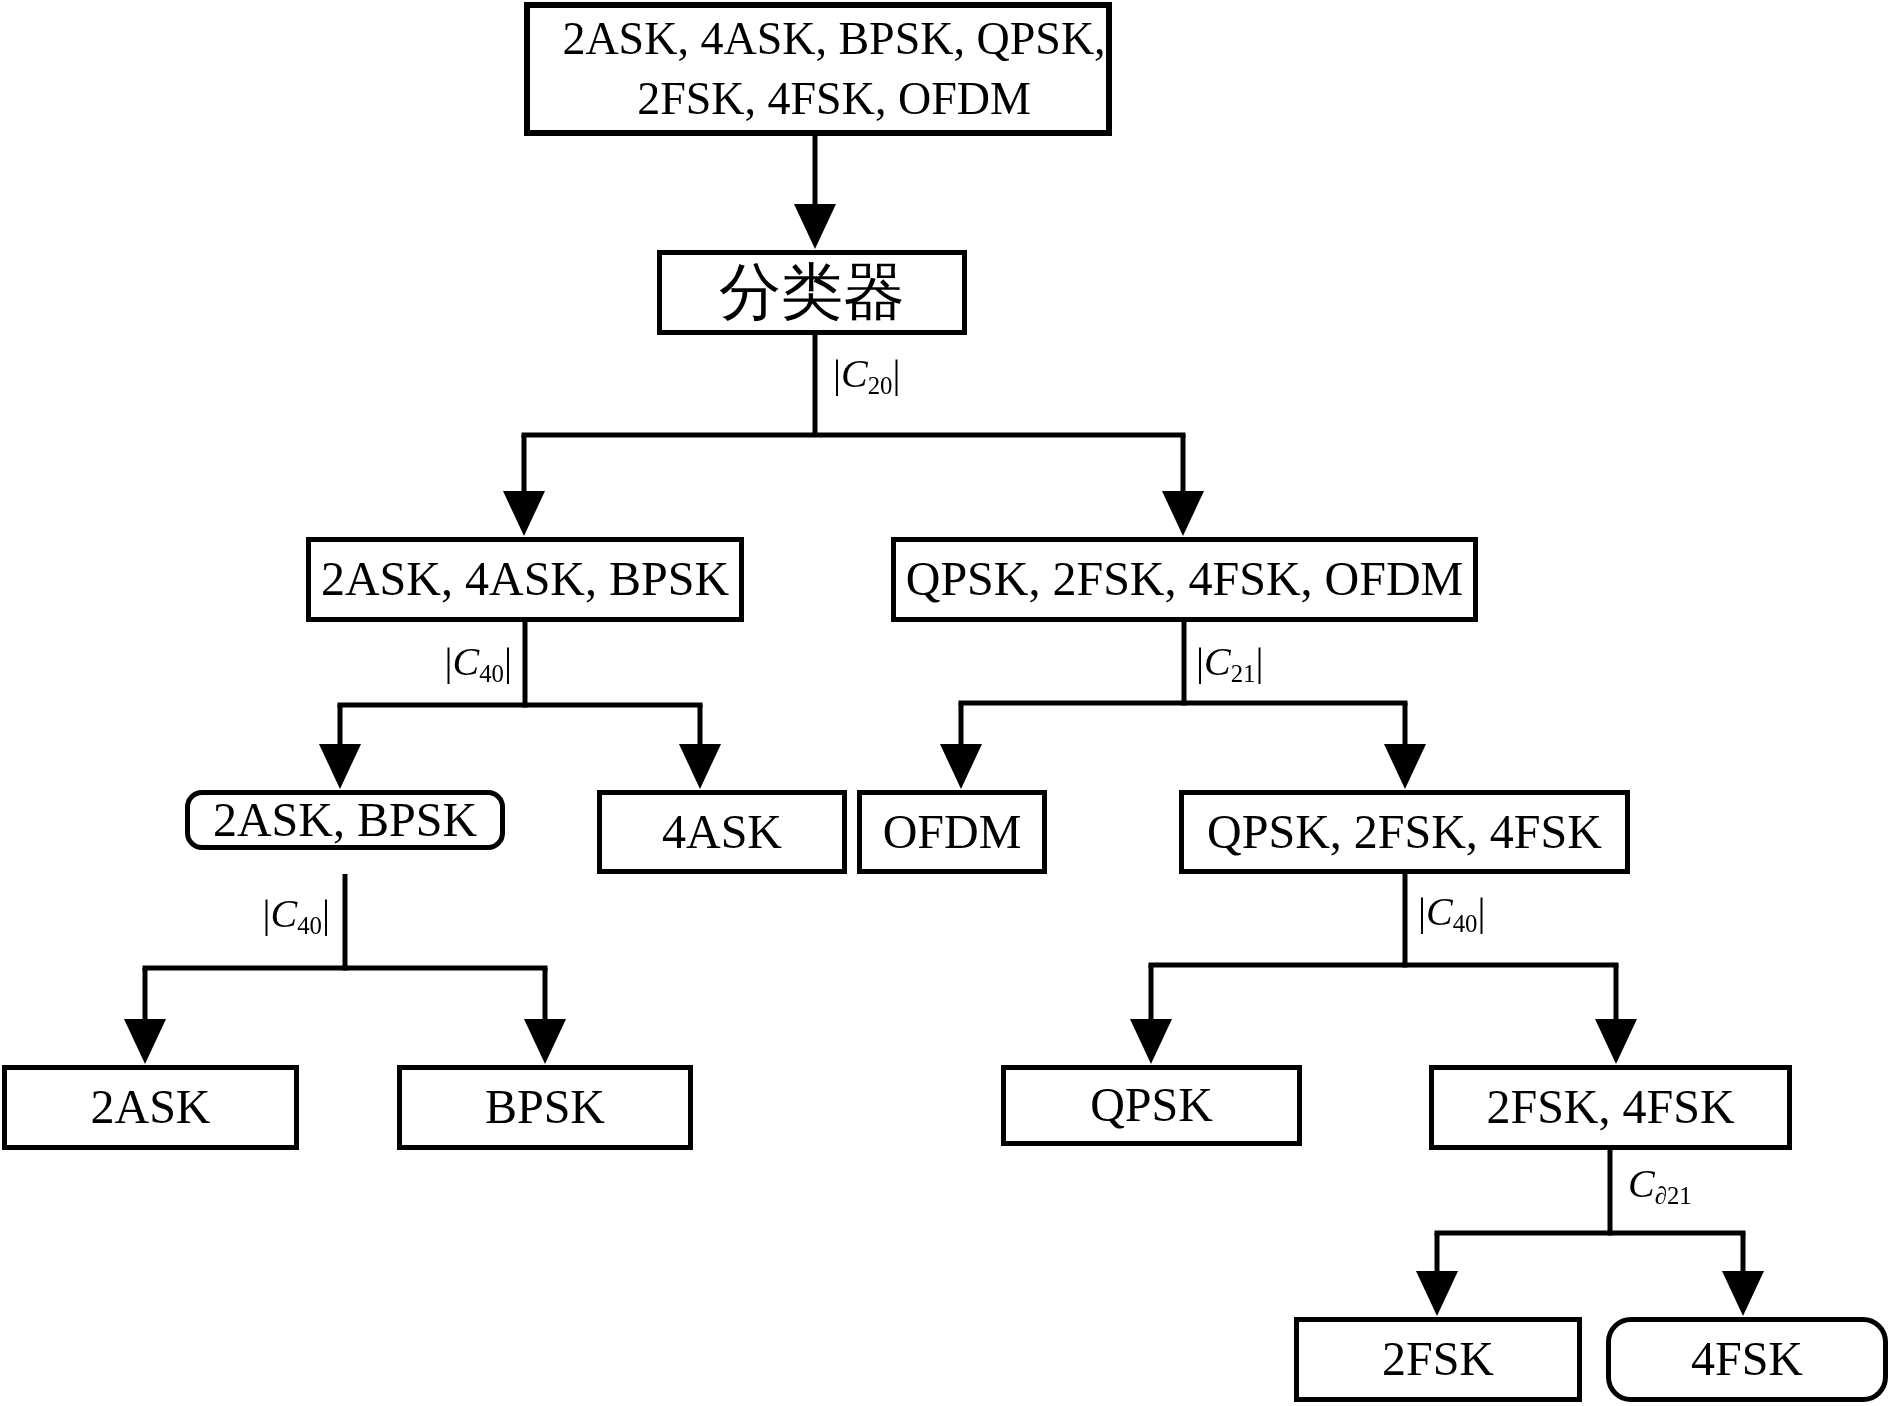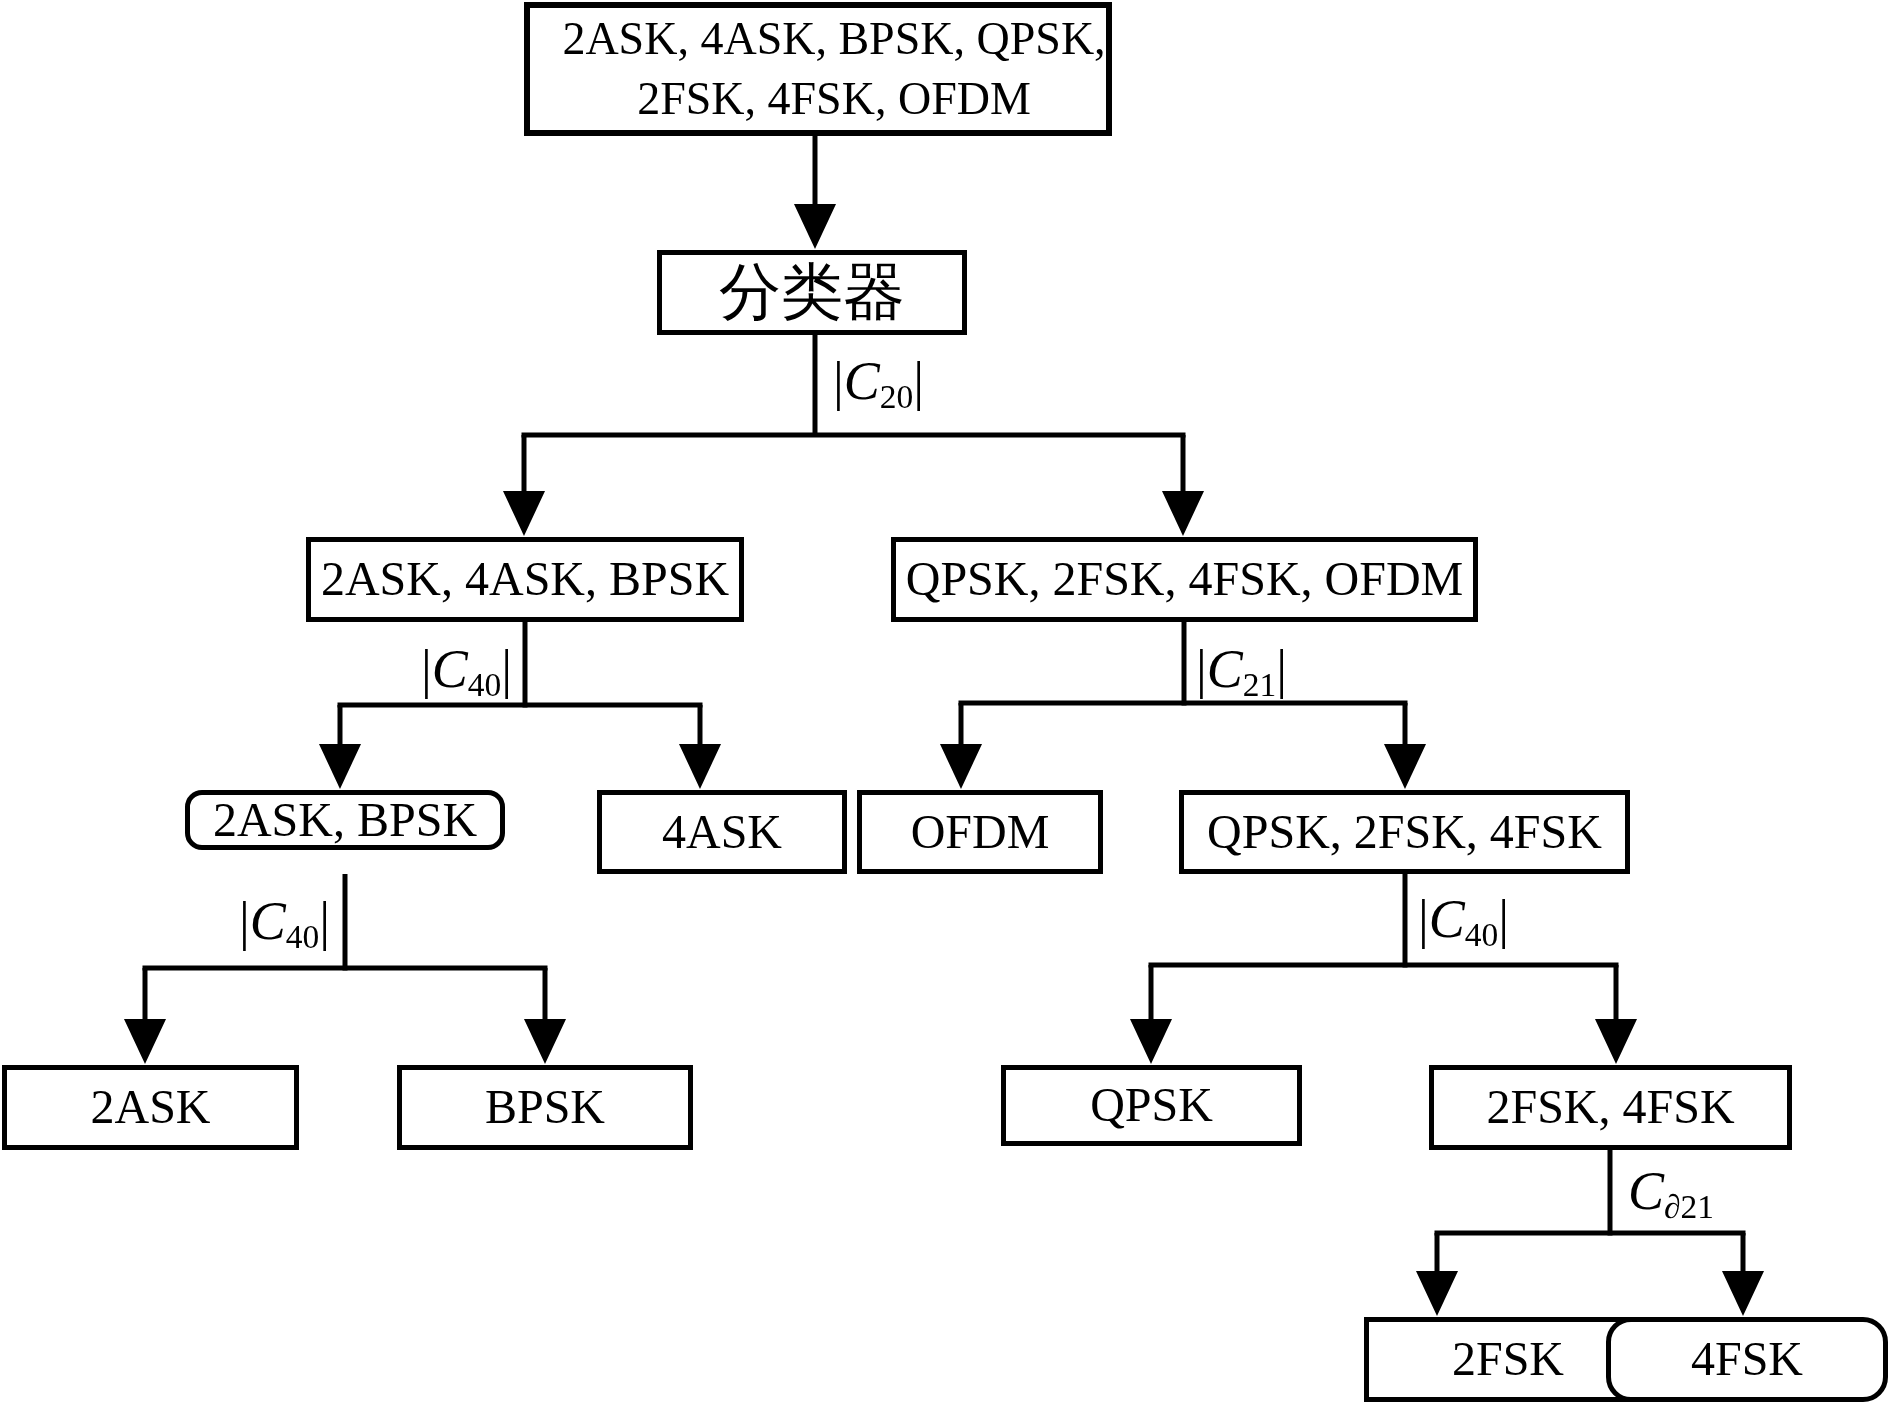--- a/index.html
+++ b/index.html
@@ -41,32 +41,32 @@
     font-size: 46px;
     line-height: 60px;
     padding-left: 32px;
   }
   .n-root       { left: 524px;  top: 2px;    width: 588px; height: 134px; border-width: 6px; }
   .n-classifier { left: 657px;  top: 250px;  width: 310px; height: 85px;  font-size: 62px; }
   .n-l2left     { left: 306px;  top: 537px;  width: 438px; height: 85px;  }
   .n-l2right    { left: 891px;  top: 537px;  width: 587px; height: 85px;  }
   .n-askbpsk    { left: 185px;  top: 790px;  width: 320px; height: 60px; border-radius: 17px;  }
   .n-4ask       { left: 597px;  top: 790px;  width: 250px; height: 84px;  }
-  .n-ofdm       { left: 857px;  top: 790px;  width: 246px; height: 84px;  }
+  .n-ofdm       { left: 857px;  top: 790px;  width: 190px; height: 84px;  }
   .n-qfsk       { left: 1179px; top: 790px;  width: 451px; height: 84px;  }
   .n-2ask       { left: 2px;    top: 1065px; width: 297px; height: 85px;  }
   .n-bpsk       { left: 397px;  top: 1065px; width: 296px; height: 85px;  }
   .n-qpsk       { left: 1001px; top: 1065px; width: 301px; height: 81px;  }
   .n-fsk24      { left: 1429px; top: 1065px; width: 363px; height: 85px;  }
-  .n-2fsk       { left: 1364px; top: 1317px; width: 288px; height: 85px;  }
+  .n-2fsk       { left: 1294px; top: 1317px; width: 288px; height: 85px;  }
   .n-4fsk       { left: 1606px; top: 1317px; width: 282px; height: 85px; border-radius: 25px;  }
 
   .edge-label {
     position: absolute;
-    font-size: 54px;
+    font-size: 40px;
     line-height: 1.1;
     white-space: nowrap;
   }
   .edge-label .sym { font-style: italic; }
   .edge-label sub {
     font-size: 62%;
     line-height: 0;
     vertical-align: -0.28em;
   }
   .el-c20   { left: 833px;  top: 352px;  }

